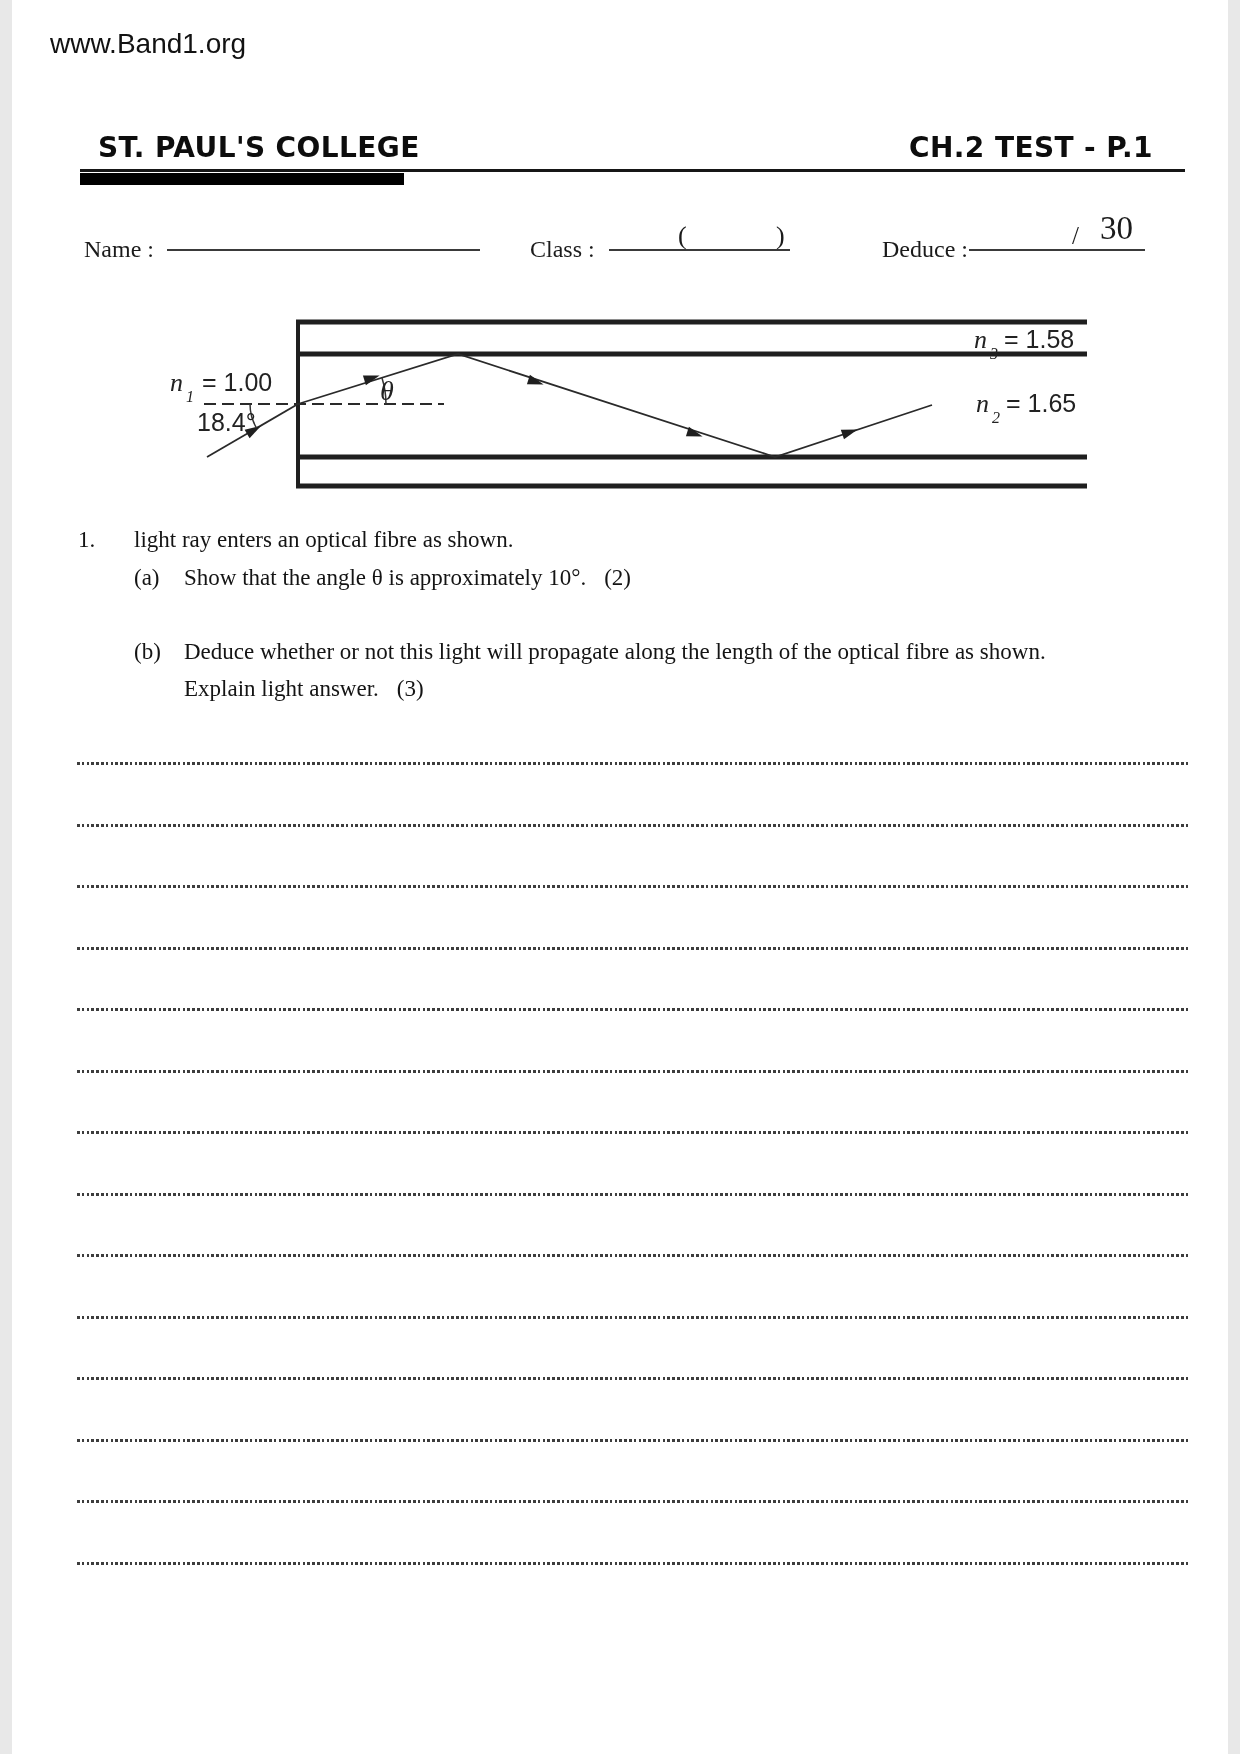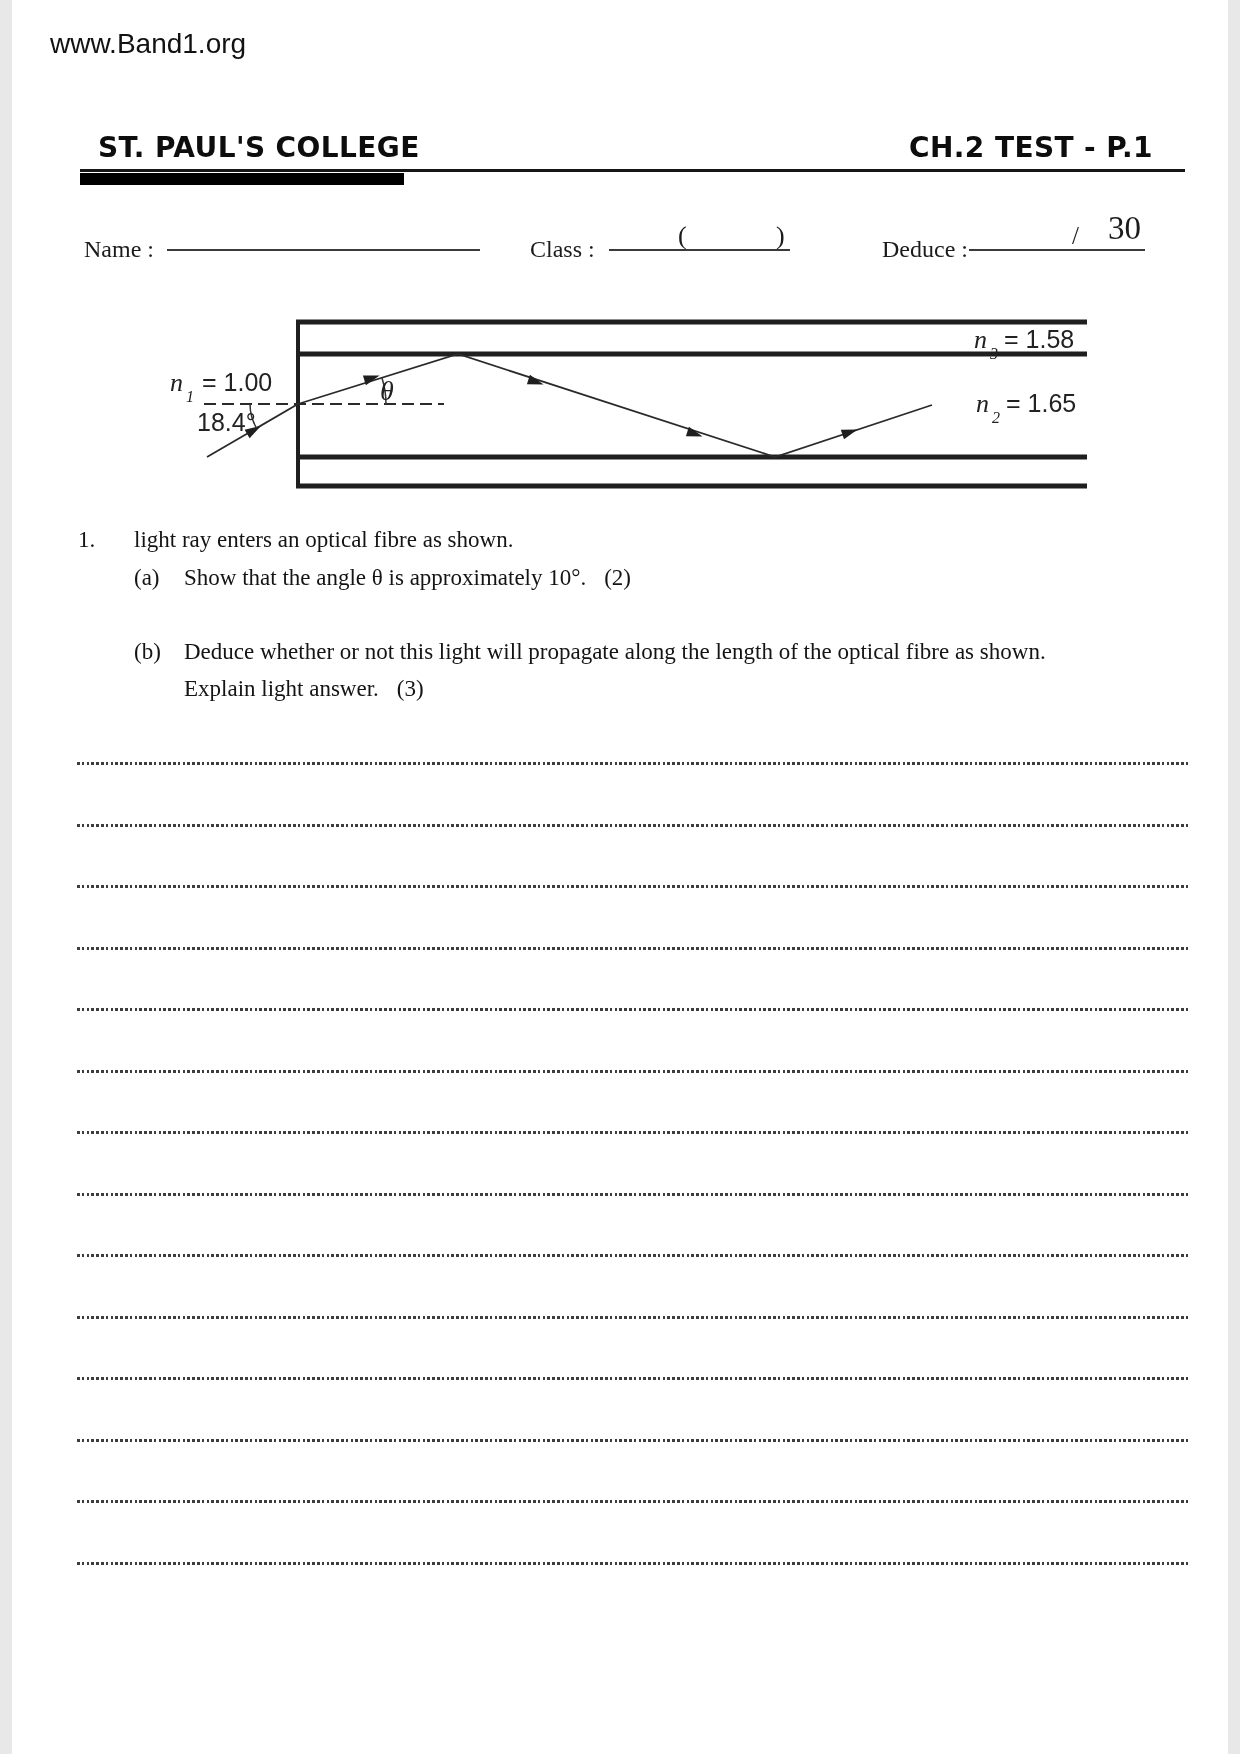--- a/index.html
+++ b/index.html
@@ -15,21 +15,21 @@
   .t-subject{right:75px;top:90px;text-align:right;}
   .t-school{left:86px;top:131px;}
   .t-test{right:75px;top:131px;text-align:right;}
   .rule-thin{left:68px;top:169px;width:1105px;height:3px;background:#161616;}
   .rule-thick{left:68px;top:173px;width:324px;height:12px;background:#000;}
   
   .info-label{top:236px;font-size:24px;white-space:nowrap;}
   .u-line{top:249px;height:2px;background:#3a3a3a;}
   .paren{top:221px;font-size:26px;}
   .marks-slash{left:1060px;top:222px;font-size:25px;}
-  .marks-total{left:1088px;top:210px;font-size:33px;margin-left:8px;}
+  .marks-total{left:1088px;top:210px;font-size:33px;}
   
   .q-row{font-size:23px;white-space:nowrap;color:#141414;}
   .q-num{display:inline-block;width:56px;}
   .q-label{display:inline-block;width:50px;}
   .q-marks{margin-left:18px;}
   
   .ans-line{
     position:absolute;left:65px;width:1113px;height:3px;
     background-image:repeating-linear-gradient(90deg,#3d3d3d 0 2.6px,rgba(0,0,0,0) 2.6px 4.8px);
   }

